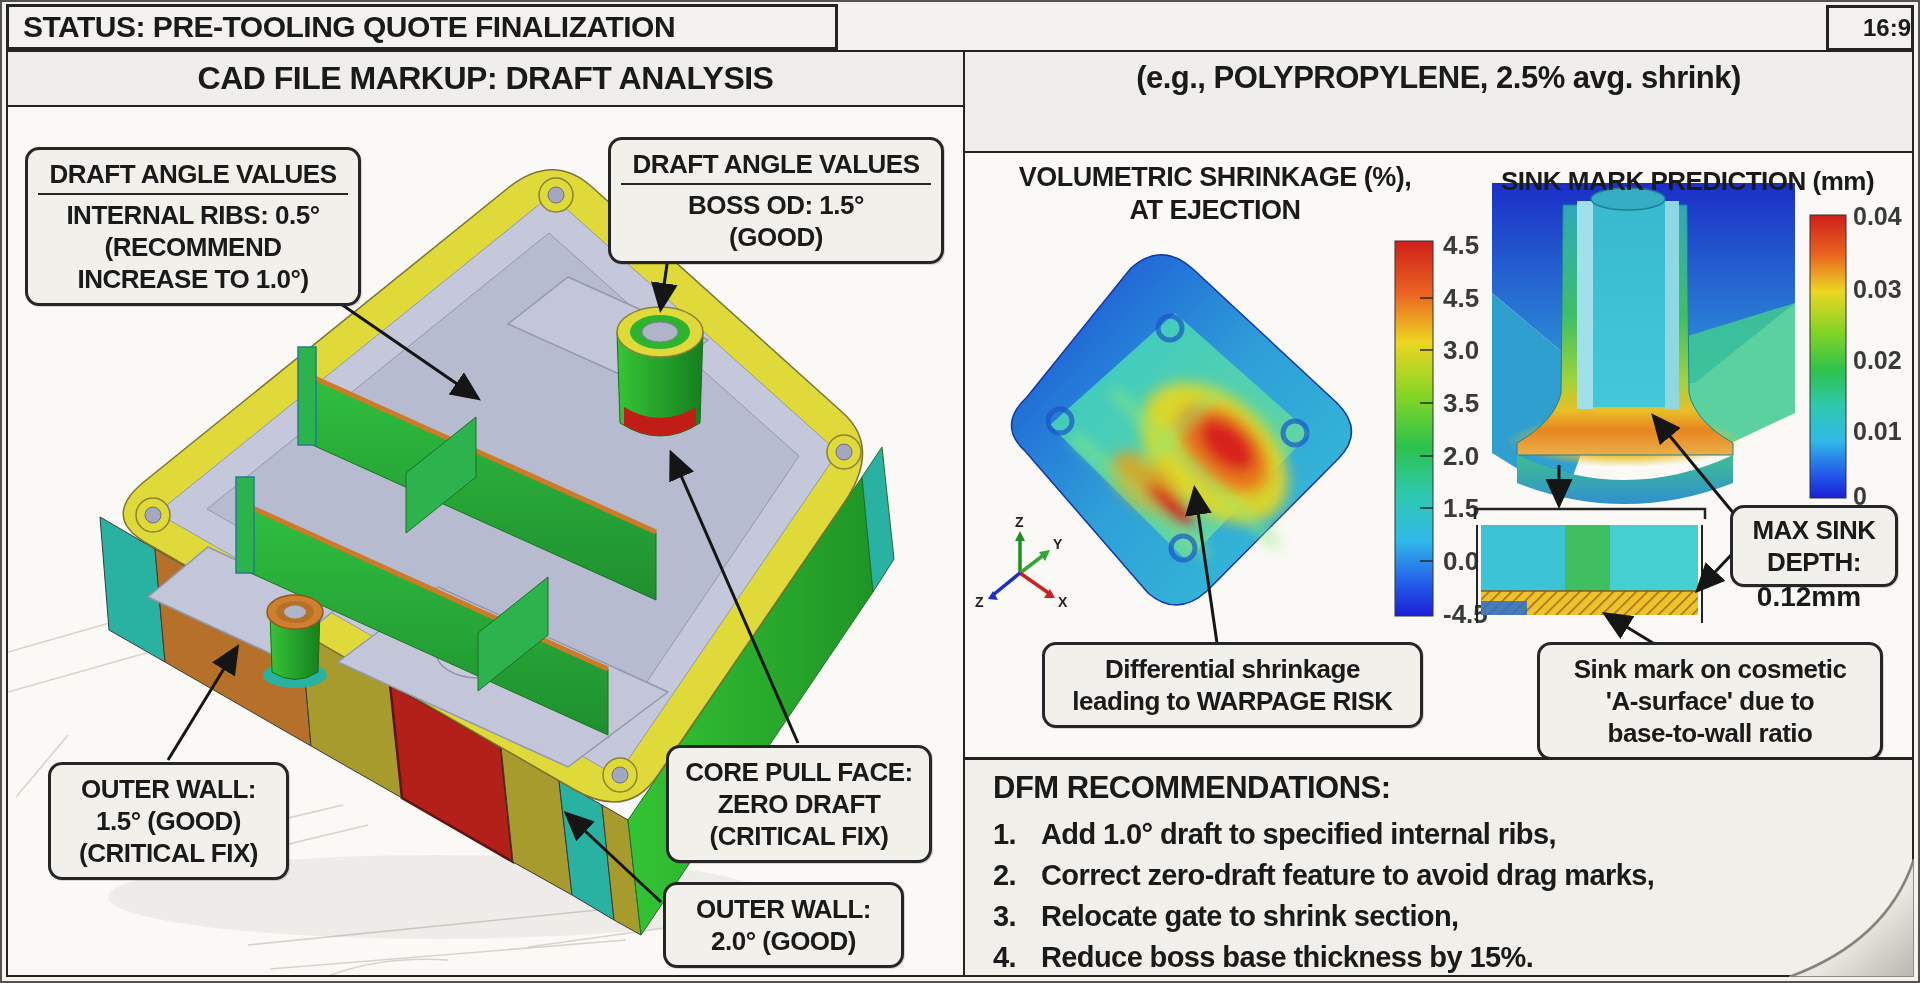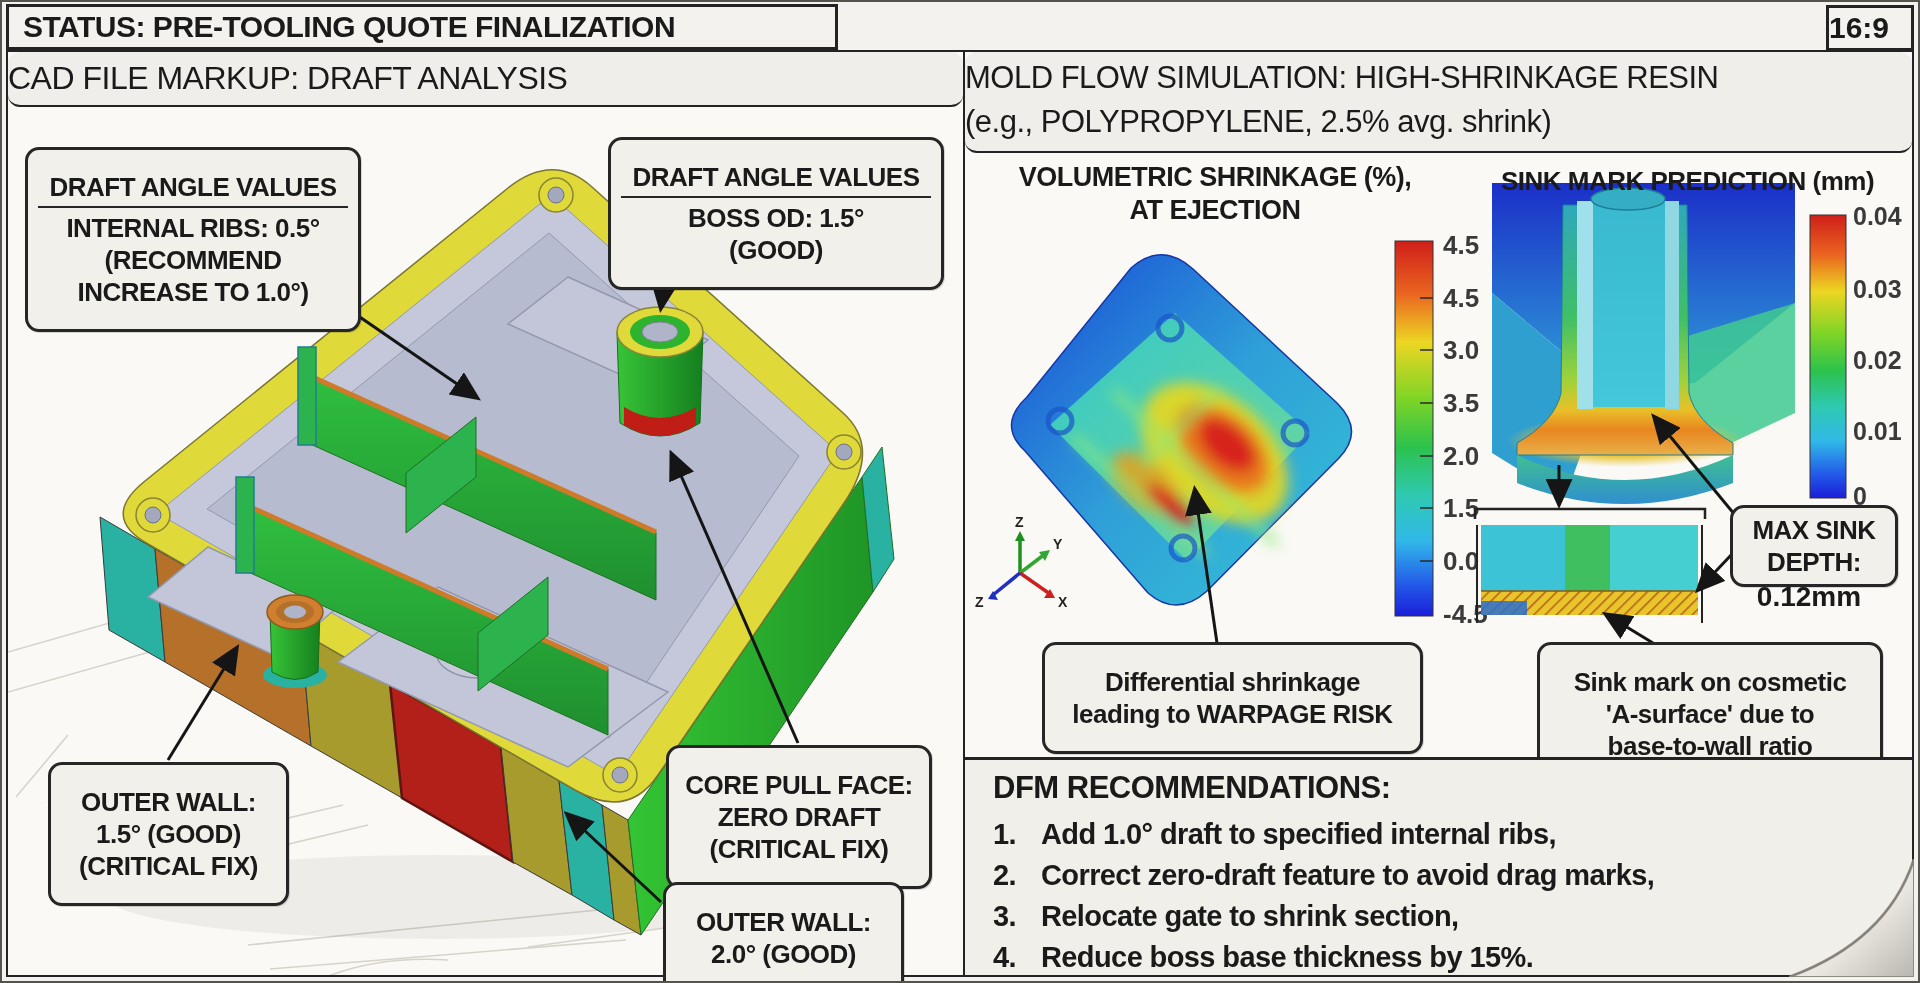--- a/index.html
+++ b/index.html
@@ -3,35 +3,35 @@
 <meta charset="utf-8">
 <style>
   html,body{margin:0;padding:0;background:#b9b6af;}
   .slide{position:relative;width:1916px;height:979px;background:#f4f2ee;border:2px solid #55534e;
          font-family:"Liberation Sans",sans-serif;color:#1a1a1a;overflow:hidden;}
   .box-border{border:3px solid #232323;background:#f4f2ee;}
   
   .status-box{position:absolute;left:4px;top:2px;width:812px;height:40px;display:flex;align-items:center;
               padding-left:14px;font-size:30px;font-weight:bold;letter-spacing:-.5px;}
   .aspect-box{position:absolute;right:4px;top:3px;width:82px;height:40px;display:flex;align-items:center;
-              justify-content:flex-start;font-size:30px;font-weight:bold;}
+              justify-content:flex-end;font-size:24px;font-weight:bold;}
   
   .panel{position:absolute;top:48px;bottom:4px;background:#faf9f5;border:2px solid #232323;}
   .panel-left{left:4px;width:955px;}
   .panel-right{left:961px;right:4px;}
-  .panel-header{border-bottom:2px solid #232323;background:#f0eeea;font-weight:normal;border-radius:12px;}
+  .panel-header{border-bottom:2px solid #232323;background:#f0eeea;text-align:center;font-weight:bold;}
   .panel-left .panel-header{height:53px;line-height:53px;font-size:32px;letter-spacing:-.5px;}
   .panel-right .panel-header{height:95px;font-size:31px;line-height:44px;padding-top:4px;letter-spacing:-.5px;}
   .content{position:relative;width:100%;}
   .content-left{height:868px;}
   .content-right{height:608px;}
   .content svg{position:absolute;left:0;top:0;}
   
   .callout{position:absolute;background:#f2f0ea;border:3px solid #262626;border-radius:14px;
-           text-align:center;font-weight:bold;font-size:26px;line-height:32px;padding:21px 10px;
+           text-align:center;font-weight:bold;font-size:26px;line-height:32px;padding:8px 10px;
            letter-spacing:-.5px;box-shadow:1px 1px 0 rgba(0,0,0,.15);}
   .callout .ul{display:block;border-bottom:2.5px solid #262626;padding-bottom:3px;margin-bottom:4px;}
   .plain-label{position:absolute;text-align:center;font-weight:bold;}
   
   .sim-title{position:absolute;text-align:center;font-weight:bold;font-size:27px;line-height:33px;letter-spacing:-.5px;}
   
   .dfm{position:absolute;left:0;right:0;bottom:0;top:705px;border-top:3px solid #232323;background:#f1efe9;
        padding:10px 0 4px 28px;}
   .dfm-title{font-size:31px;font-weight:bold;letter-spacing:-.5px;margin-bottom:8px;}
   .dfm-row{display:flex;font-size:29px;font-weight:bold;letter-spacing:-.6px;line-height:41px;}
@@ -202,21 +202,20 @@
 
       <div class="callout" style="left:655px;top:775px;width:215px;">
         <span>OUTER WALL:</span><br>
         <span>2.0° (GOOD)</span>
       </div>
     </div>
   </div>
 
   <div class="panel panel-right">
     <div class="panel-header">
-      <div>MOLD FLOW SIMULATION: HIGH-SHRINKAGE RESIN</div>
       <div>(e.g., POLYPROPYLENE, 2.5% avg. shrink)</div>
     </div>
 
     <div class="content content-right">
       <svg width="947" height="608" viewBox="0 0 947 608">
         <defs>
           <marker id="ah2" markerWidth="10" markerHeight="9" refX="8" refY="4.5" orient="auto">
             <path d="M0,0L10,4.5L0,9Z" fill="#151515"></path>
           </marker>
           <linearGradient id="rainbow" x1="0" y1="0" x2="0" y2="1">

